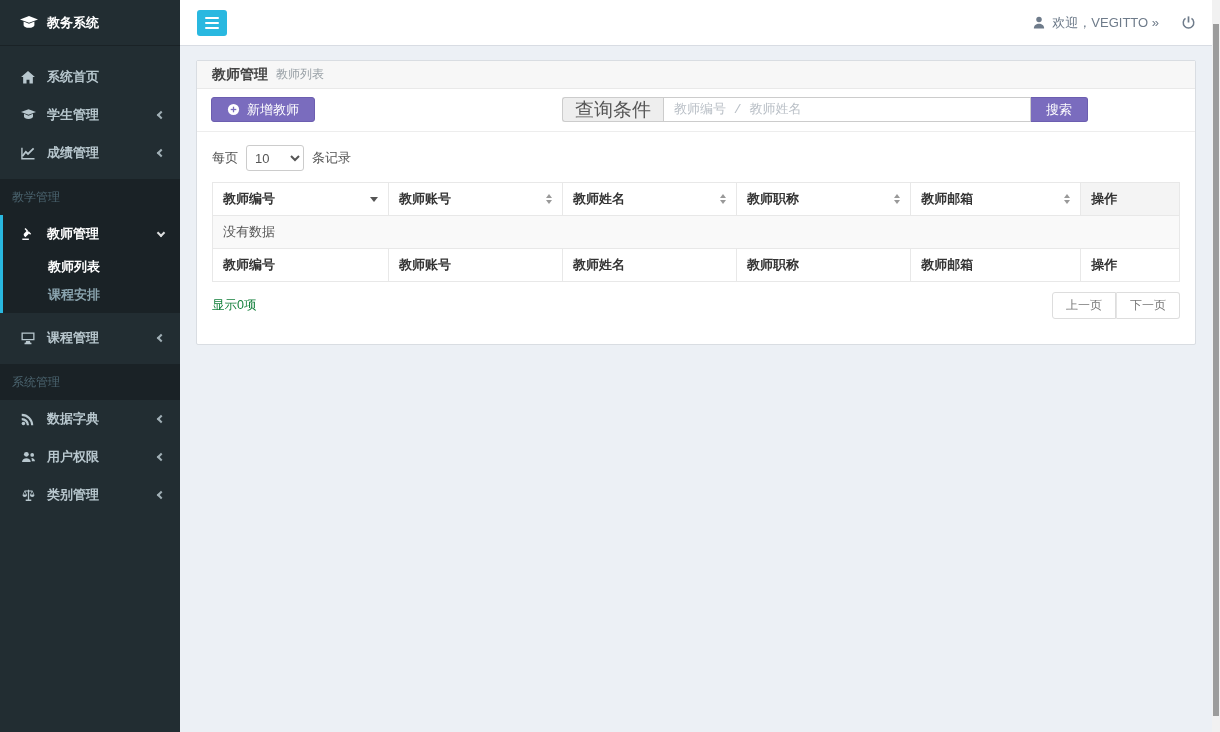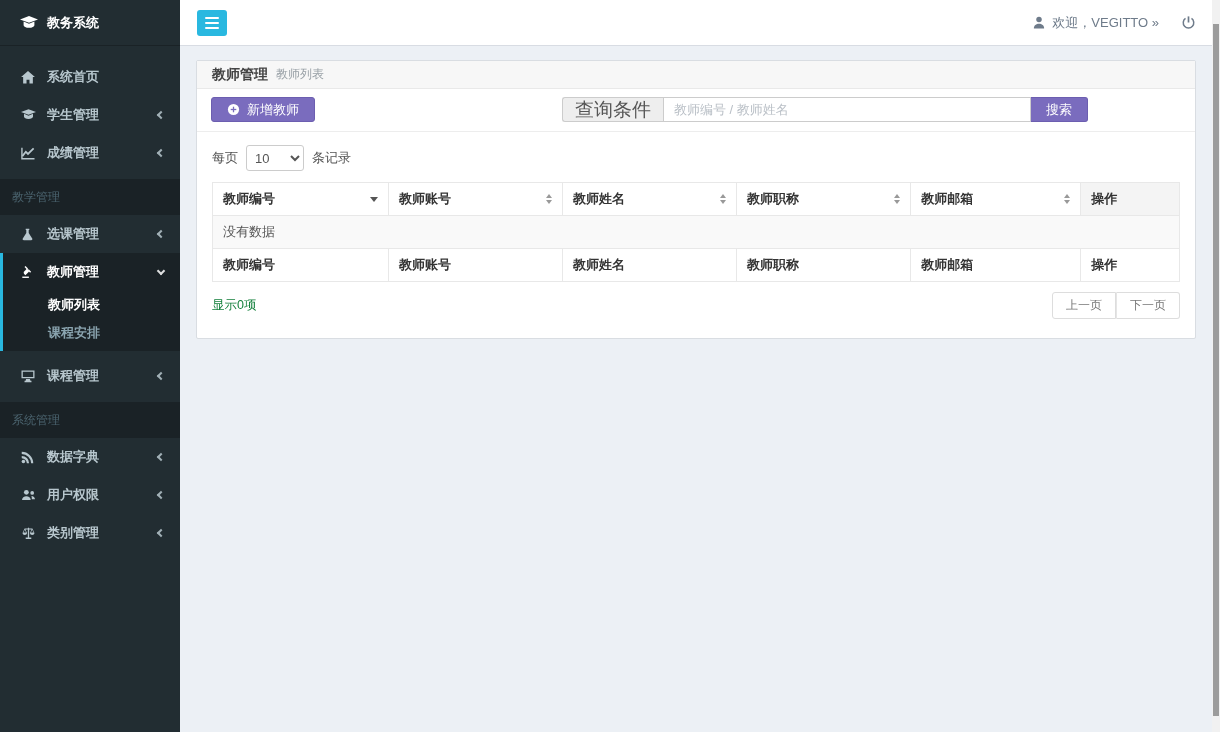--- a/index.html
+++ b/index.html
@@ -47,25 +47,25 @@
   .panel-title { font-size:14px; font-weight:bold; color:#444; }
   .panel-subtitle { font-size:12px; color:#98a0a6; }
 
   .toolbar { display:flex; align-items:center; justify-content:space-between; padding:8px 14px 9px; border-bottom:1px solid #ededed; }
   .btn-purple { background:#7a6cbe; color:#fff; border:1px solid #6c5eb0; border-radius:3px; font-size:13px;
                 padding:4px 15px; height:25px; display:flex; align-items:center; gap:7px; cursor:pointer;
                 font-family:inherit; }
   .search-group { display:flex; align-items:stretch; height:25px; margin-right:93px; }
   .sg-addon { background:#eee; border:1px solid #ccc; border-right:none; border-radius:3px 0 0 3px;
               display:flex; align-items:center; padding:0 12px; color:#555; font-size:19px; }
-  .sg-input { width:368px; border:1px solid #ccc; padding:4px 10px; font-size:13px; color:#333; outline:none; font-family:Liberation Sans, sans-serif; }
+  .sg-input { width:368px; border:1px solid #ccc; padding:4px 10px; font-size:13px; color:#333; outline:none; font-family:Liberation Mono, monospace; }
   .sg-input::placeholder { color:#b9bfc6; }
   .sg-btn { border-radius:0 3px 3px 0; border-left:none; }
 
-  .table-area { padding:13px 15px 19px; }
+  .table-area { padding:13px 15px 25px; }
   .page-size { display:flex; align-items:center; gap:8px; font-size:13px; color:#555; margin-bottom:11px; }
   .page-size select { width:58px; height:26px; border:1px solid #ccc; border-radius:3px; font-size:13px;
                       color:#555; padding:0 4px; background:#fff; font-family:inherit; }
 
   table { width:100%; border-collapse:collapse; font-size:13px; table-layout:fixed; }
   th, td { border:1px solid #e8e8e8; padding:7px 10px; text-align:left; color:#333; }
   th { font-weight:bold; cursor:pointer; }
   th.no-sort { background:#f4f4f4; cursor:default; }
   .th-inner { display:flex; align-items:center; justify-content:space-between; }
   .sort-desc { width:0; height:0; border-left:4px solid transparent; border-right:4px solid transparent; border-top:5px solid #555; }
@@ -129,29 +129,20 @@
             <polyline points="1.5,10.5 5.5,5.5 8,8 14.5,1.5" stroke-width="2"></polyline>
             <path d="M1,1 V13.5 H15.5" stroke-width="1.6"></path>
           </svg>
       </span>
       <span class="mi-label">成绩管理</span>
       <span class="chev chev-left"></span>
     </div>
 
     <div class="menu-header">教学管理</div>
 
-    <div class="menu-item">
-      <span class="mi-icon">
-        <svg width="13" height="13" viewBox="0 0 16 16" fill="currentColor">
-            <path d="M5.8 1 H10.2 V2.4 H9.5 V6 L13.8 13 C14.4 14 13.7 15.2 12.5 15.2 H3.5 C2.3 15.2 1.6 14 2.2 13 L6.5 6 V2.4 H5.8 Z"></path>
-          </svg>
-      </span>
-      <span class="mi-label">选课管理</span>
-      <span class="chev chev-left"></span>
-    </div>
 
     <div class="treeview-active">
       <div class="menu-item">
         <span class="mi-icon">
           <svg width="14" height="14" viewBox="0 0 16 16" fill="currentColor">
               <path d="M5.2 1.2 L8 4 L6.8 5.2 L4 2.4 Z"></path>
               <path d="M8.8 4.8 L11.6 7.6 L10.4 8.8 L7.6 6 Z"></path>
               <path d="M6.9 4.1 L8.7 5.9 L4.6 10 L2.8 8.2 Z" transform="rotate(0)"></path>
               <path d="M7.4 5.5 L9.3 7.4 L5 11.7 L3.1 9.8 Z"></path>
               <path d="M1.5 13.2 H9 V14.8 H1.5 Z"></path>

